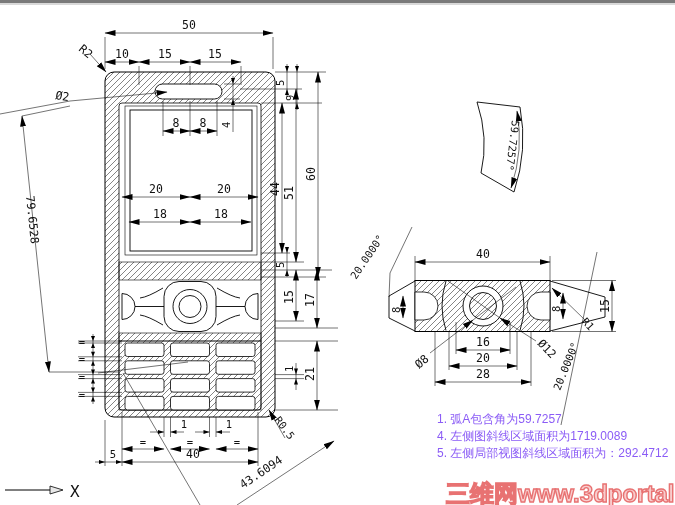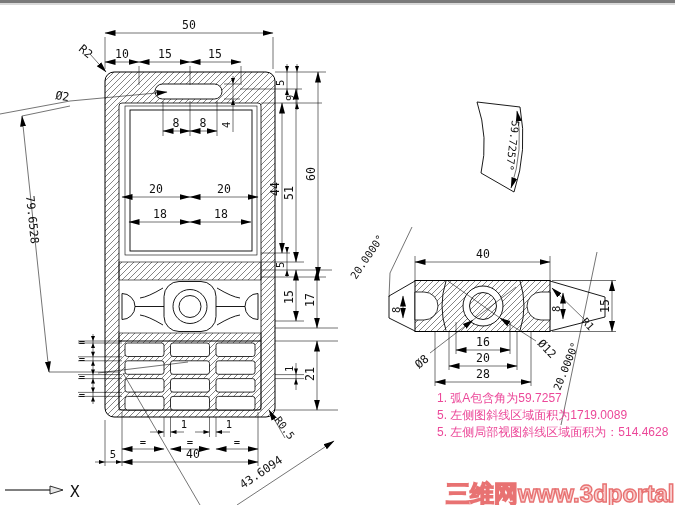--- a/index.html
+++ b/index.html
@@ -5,23 +5,23 @@
   html,body{margin:0;padding:0;background:#fff;}
   #stage{position:relative;width:675px;height:505px;background:#fff;overflow:hidden;
          font-family:"DejaVu Sans Mono", monospace;}
   #topbar{position:absolute;left:0;top:0;width:675px;height:3px;background:#7a7a7a;}
   #topbar2{position:absolute;left:0;top:3px;width:675px;height:2px;background:#d9d9d9;}
   svg text{font-family:"DejaVu Sans Mono", monospace;fill:#111;}
   .dim{font-size:11.5px;}
   .dimS{font-size:10.5px;}
   .ln{stroke:#000;stroke-width:0.55;fill:none;}
   .ln2{stroke:#000;stroke-width:0.9;fill:none;}
-  #notes{position:absolute;left:437px;top:390px;width:238px;
+  #notes{position:absolute;left:437px;top:411px;width:238px;
          font-family:"Liberation Sans", sans-serif;font-size:12px;line-height:17px;
-         color:#ec4899;white-space:nowrap;}
+         color:#8b5cf6;white-space:nowrap;}
   #watermark{position:absolute;left:446px;top:478px;white-space:nowrap;
          font-family:"Liberation Sans", sans-serif;font-size:24px;font-weight:bold;
          color:rgba(255,244,244,0.35);-webkit-text-stroke:1.4px #e87272;
          text-shadow:0 0 1px #f4b8b8;}
 </style>
 </head>
 <body>
 
 <div id="stage">
   <div id="topbar"></div>
@@ -309,19 +309,19 @@
     <g>
       <line x1="5" y1="490" x2="50" y2="490" stroke="#000" stroke-width="1"></line>
       <polygon points="50,486 63,490 50,494" fill="#e8e8e8" stroke="#000" stroke-width="0.8"></polygon>
       <text x="70" y="497" font-size="16" fill="#222">X</text>
     </g>
   </svg>
 
   
   <div id="notes">
     <div>1.  弧A包含角为59.7257</div>
-    <div>5.  左侧图斜线区域面积为1719.0089</div>
-    <div>5.  左侧局部视图斜线区域面积为：514.4628</div>
+    <div>4.  左侧图斜线区域面积为1719.0089</div>
+    <div>5.  左侧局部视图斜线区域面积为：292.4712</div>
   </div>
 
   
   <div id="watermark">三维网www.3dportal.cn</div>
 </div>
 
 </body></html>

